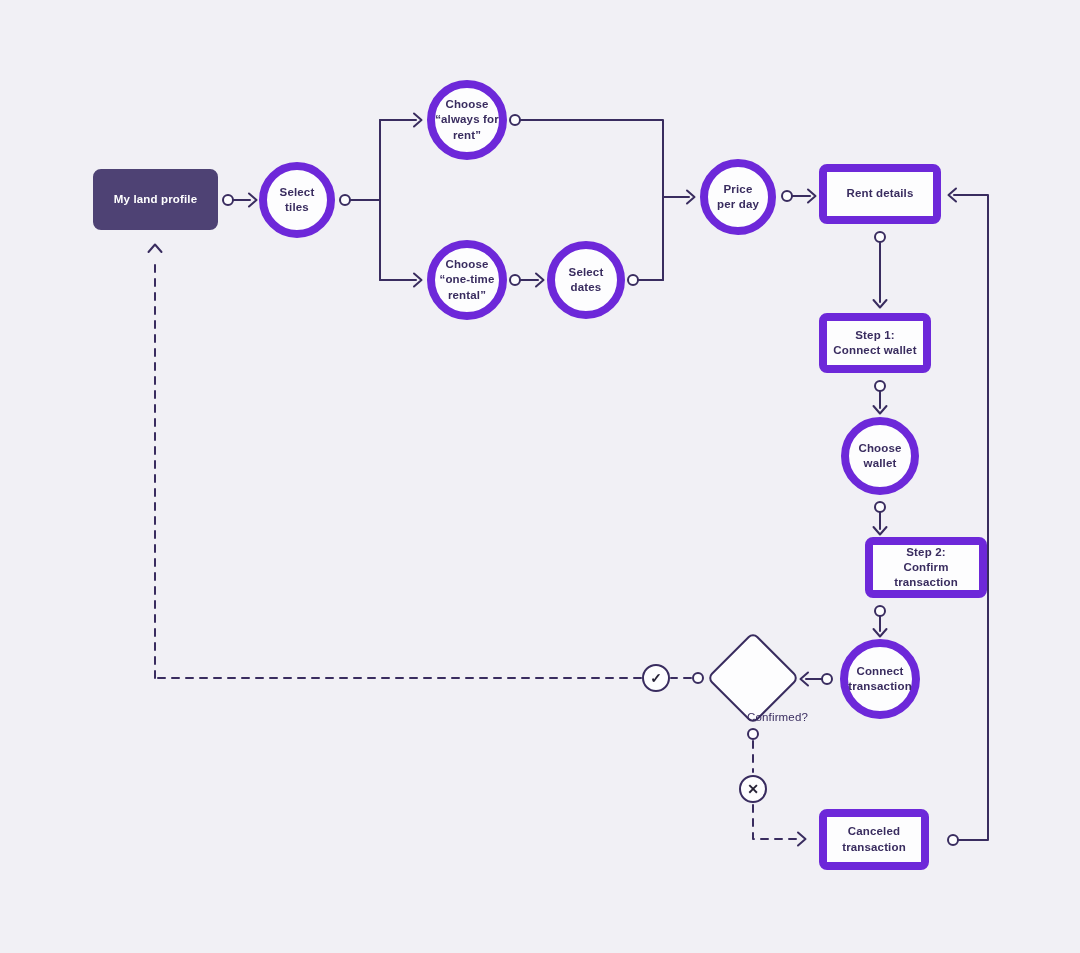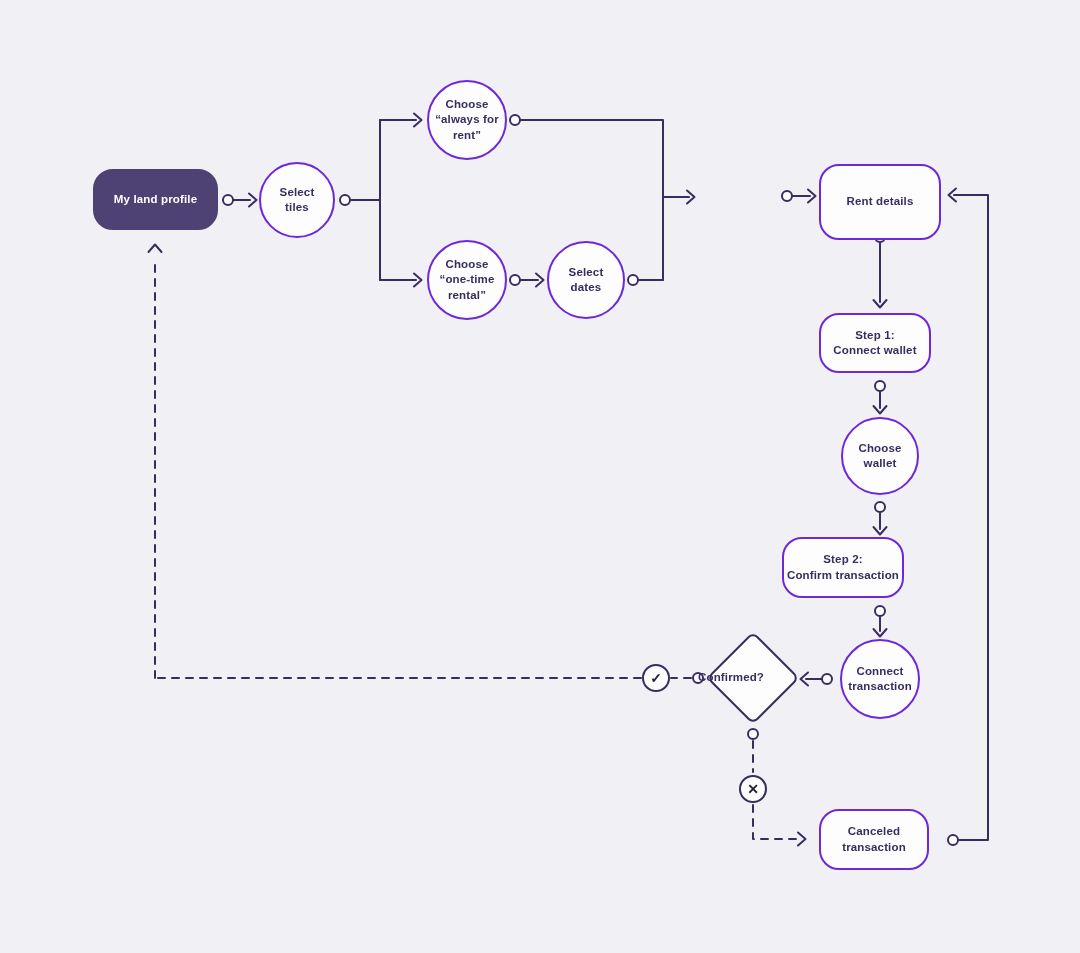--- a/index.html
+++ b/index.html
@@ -6,34 +6,34 @@
   .canvas{
     position:relative;width:1080px;height:953px;background:#f1f0f5;
     font-family:"Liberation Sans",sans-serif;overflow:hidden;
   }
   svg.edges{position:absolute;left:0;top:0;width:1080px;height:953px;}
   .edge{fill:none;stroke:#392c5f;stroke-width:2;stroke-linecap:round;stroke-linejoin:round;}
   .edge.dashed{stroke-dasharray:7 7;}
   .dot{fill:#fdfdfe;stroke:#392c5f;stroke-width:2;}
   .node{
     position:absolute;box-sizing:border-box;display:flex;align-items:center;justify-content:center;
-    text-align:center;border:2px solid #6d28d9;background:#fdfdfe;color:#392c5f;
+    text-align:center;border:8px solid #6d28d9;background:#fdfdfe;color:#392c5f;
     font-size:11.5px;font-weight:600;line-height:1.32;letter-spacing:.15px;
   }
   .node .label{white-space:pre-line;}
-  .rect{border-radius:20px;}
+  .rect{border-radius:8px;}
   .circle{border-radius:50%;}
   .accent{background:#4e4274;border-color:#4e4274;color:#ffffff;}
   .diamond-shape{
     position:absolute;box-sizing:border-box;width:66px;height:66px;
     border:2px solid #392c5f;border-radius:7px;background:#fdfdfe;transform:rotate(45deg);
   }
   .diamond-label{
-    position:absolute;width:110px;text-align:left;color:#392c5f;
-    font-size:11.5px;font-weight:700;letter-spacing:.15px;
+    position:absolute;width:110px;text-align:right;color:#392c5f;
+    font-size:11.5px;font-weight:400;letter-spacing:.15px;margin-top:40px;
   }
   .mini{
     position:absolute;box-sizing:border-box;width:28px;height:28px;border-radius:50%;
     border:2px solid #392c5f;background:#fdfdfe;display:flex;align-items:center;justify-content:center;
     color:#231f33;font-size:14px;font-weight:700;line-height:1;
   }
 </style>
 </head>
 <body>
 
@@ -124,36 +124,40 @@
     <span class="label">Choose
 “one-time
 rental”</span>
   </div>
 
   <div class="node circle" style="left:547px;top:241px;width:78px;height:78px">
     <span class="label">Select
 dates</span>
   </div>
 
+  <div class="node circle" style="left:700px;top:159px;width:76px;height:76px">
+    <span class="label">Price
+per day</span>
+  </div>
 
-  <div class="node rect" style="left:819px;top:164px;width:122px;height:76px">
+  <div class="node rect" style="left:819px;top:164px;width:122px;height:60px">
     <span class="label">Rent details</span>
   </div>
 
   <div class="node rect" style="left:819px;top:313px;width:112px;height:60px">
     <span class="label">Step 1:
 Connect wallet</span>
   </div>
 
   <div class="node circle" style="left:841px;top:417px;width:78px;height:78px">
     <span class="label">Choose
 wallet</span>
   </div>
 
-  <div class="node rect" style="left:782px;top:537px;width:122px;height:61px">
+  <div class="node rect" style="left:865px;top:537px;width:122px;height:61px">
     <span class="label">Step 2:
 Confirm transaction</span>
   </div>
 
   <div class="node circle" style="left:840px;top:639px;width:80px;height:80px">
     <span class="label">Connect
 transaction</span>
   </div>
 
   <div class="diamond-shape" style="left:720px;top:645px"></div>

